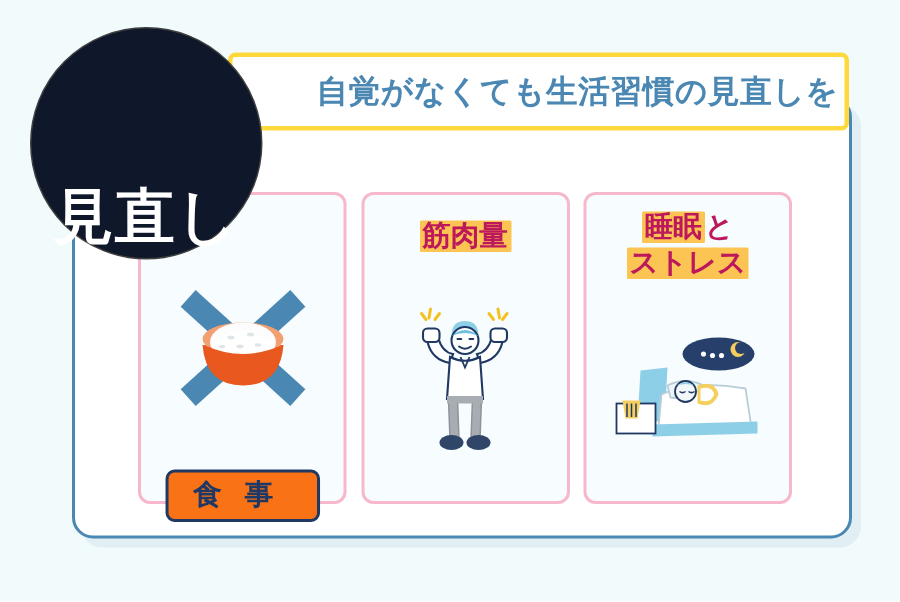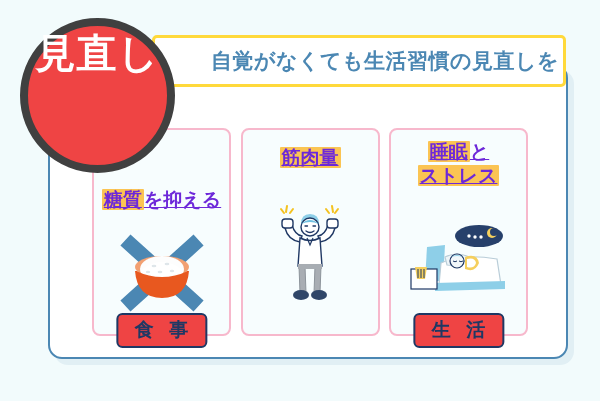--- a/index.html
+++ b/index.html
@@ -55,25 +55,25 @@
   }
 
   
   .circle {
     position: absolute;
     left: 20px;
     top: 18px;
     width: 155px;
     height: 155px;
     border-radius: 50%;
-    background: #ef4444;
-    border: 8px solid #404040;
-    box-sizing: border-box;
-    display: flex;
-    align-items: flex-start;
+    background: #0f172a;
+    border: 1px solid #404040;
+    box-sizing: border-box;
+    display: flex;
+    align-items: flex-end;
     justify-content: center;
     z-index: 6;
   }
   .circle-label {
     color: #ffffff;
     font-size: 40px;
     font-weight: bold;
     letter-spacing: 1px;
     white-space: nowrap;
   }
@@ -98,22 +98,21 @@
     display: flex;
     flex-direction: column;
     align-items: center;
   }
   .card-text {
     margin-top: 14px;
     text-align: center;
     line-height: 1.28;
     font-size: 19px;
     font-weight: bold;
-    color: #6d28d9;
-    text-decoration: underline;
+    color: #be185d;
   }
   .card:nth-child(1) .card-text { margin-top: 58px; }
   .card:nth-child(2) .card-text { margin-top: 16px; }
   .card:nth-child(3) .card-text { margin-top: 10px; }
 
   .hl {
     background: #fbc453;
     padding: 0 2px;
     border-radius: 1px;
   }
@@ -127,46 +126,41 @@
     align-items: center;
     justify-content: center;
   }
 
   
   .tag {
     position: absolute;
     left: 50%;
     transform: translateX(-50%);
     bottom: -14px;
-    background: #ef4444;
+    background: #f97316;
     border: 2.5px solid #1f3864;
     border-radius: 6px;
     color: #1f3864;
     font-size: 19px;
     font-weight: bold;
-    padding: 2px 12px 3px 12px;
+    padding: 2px 24px 3px 12px;
     letter-spacing: 5px;
     text-indent: 5px;
     white-space: nowrap;
     z-index: 5;
   }
 </style>
 </head>
 <body>
 
 <div class="panel">
 
   <div class="cards">
 
     <div class="card">
-      <div class="card-text">
-        <span class="line">
-          <span class="hl">糖質</span><span>を抑える</span>
-        </span>
-      </div>
       <div class="art">
         <svg width="96" height="84" viewBox="0 0 96 84">
 
           <g stroke="#4b87b3" stroke-width="15" stroke-linecap="square">
             <line x1="17" y1="14" x2="79" y2="70"></line>
             <line x1="79" y1="14" x2="17" y2="70"></line>
           </g>
 
           <ellipse cx="48" cy="36" rx="27" ry="11" fill="#f2a072"></ellipse>
 
@@ -280,21 +274,20 @@
           <rect x="6" y="46" width="26" height="20" fill="#ffffff" stroke="#1f3864" stroke-width="1.2"></rect>
 
           <path d="M10 44 L22 44 L20 56 L12 56 Z" fill="#f5cf5d"></path>
           <g stroke="#1f3864" stroke-width="1">
             <line x1="13" y1="46" x2="13" y2="55"></line>
             <line x1="16" y1="46" x2="16" y2="55"></line>
             <line x1="19" y1="46" x2="19" y2="55"></line>
           </g>
         </svg>
       </div>
-      <span class="tag">生 活</span>
     </div>
 
   </div>
 </div>
 
 <div class="header-box">
   <span class="header-text">自覚がなくても生活習慣の見直しを</span>
 </div>
 
 <div class="circle">

